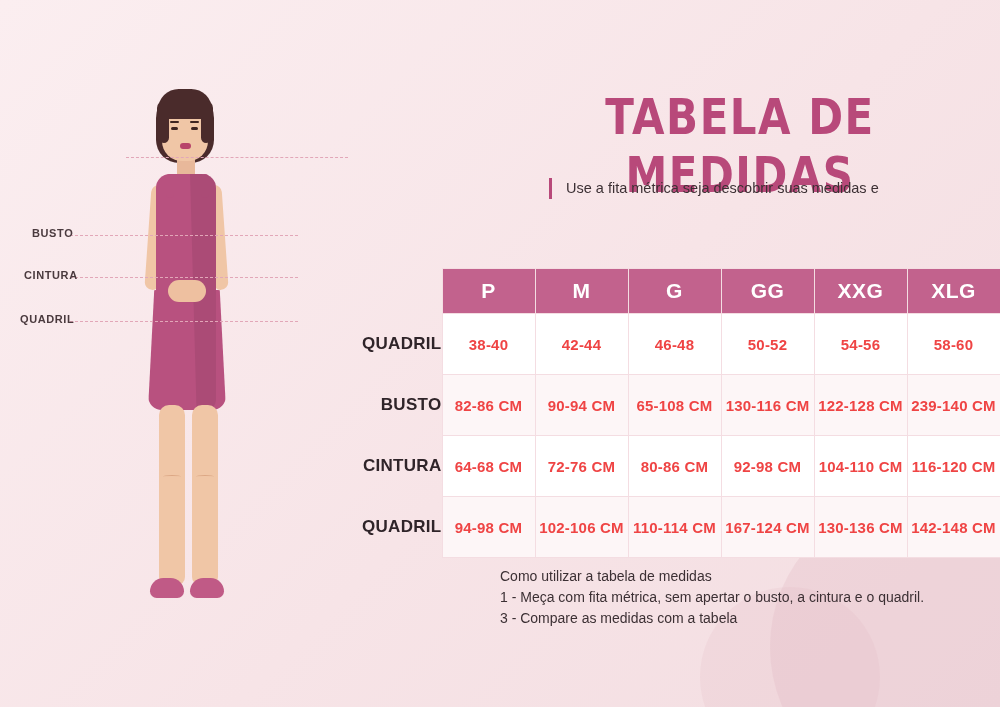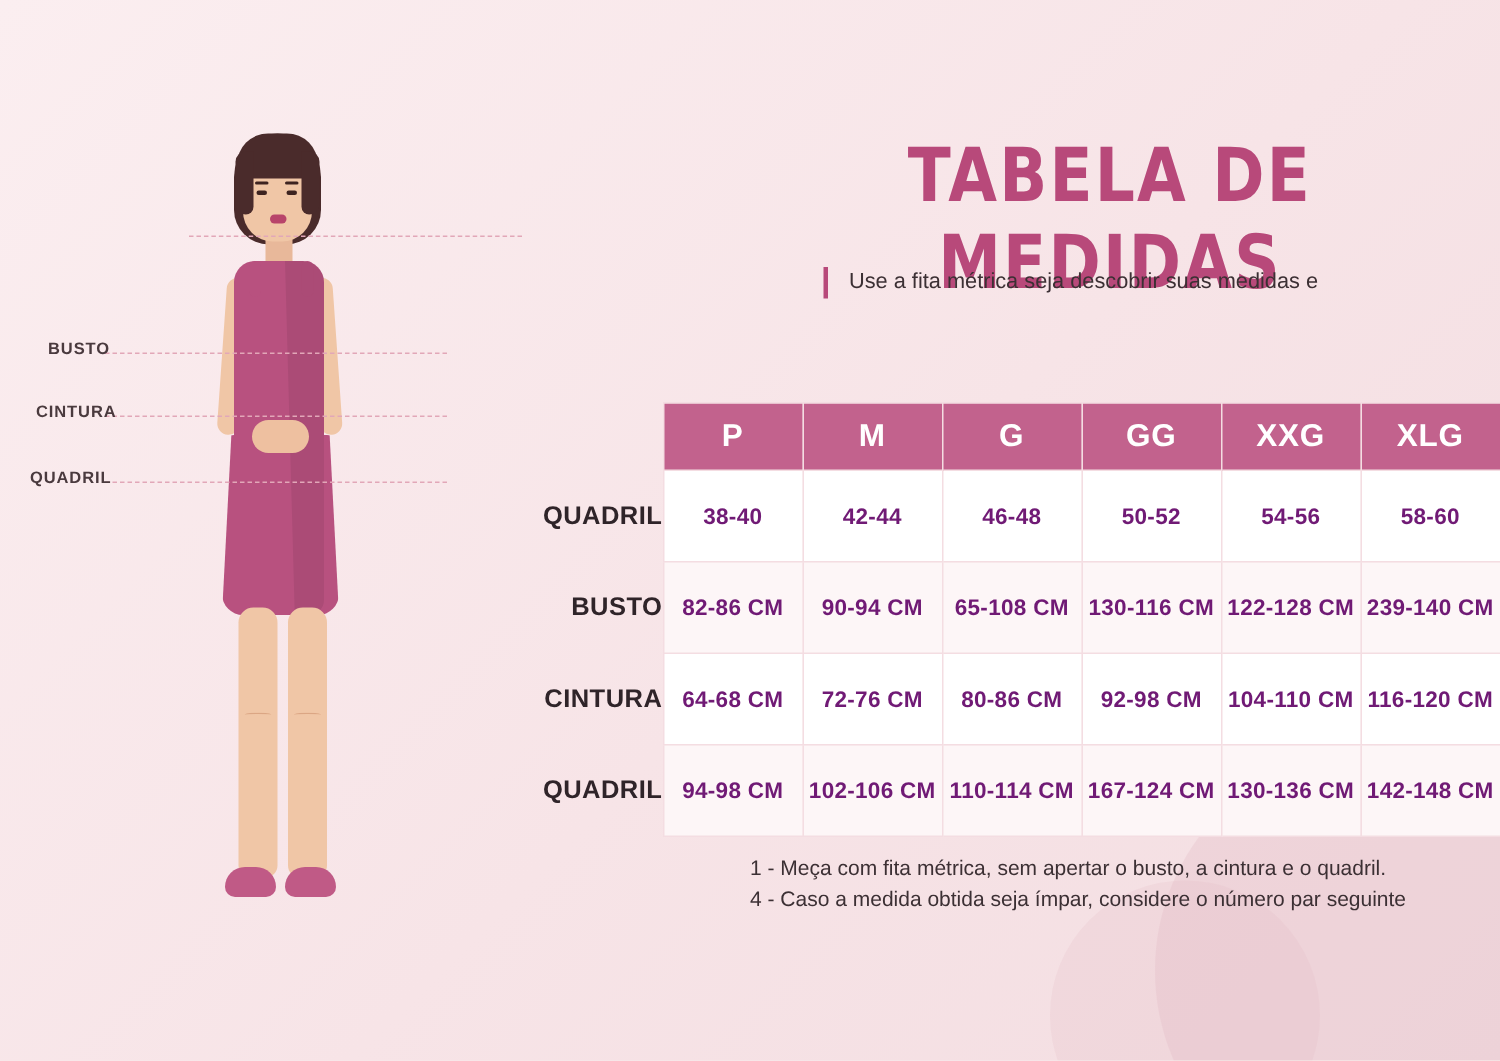--- a/index.html
+++ b/index.html
@@ -270,21 +270,21 @@
     color: #ffffff;
     font-size: 21px;
     font-weight: 700;
     text-align: center;
     border: 1px solid #f4dde2;
     letter-spacing: 0.5px;
   }
   .dcell {
     height: 60px;
     background: #ffffff;
-    color: #701a75;
+    color: #ef4444;
     font-size: 15px;
     font-weight: 700;
     text-align: center;
     border: 1px solid #f4dde2;
     letter-spacing: 0.2px;
   }
   .dcell.alt { background: #fdf6f7; }
   .corner { background: transparent; border: none; }
 
   
@@ -416,17 +416,18 @@
         <td class="dcell alt">102-106  CM</td>
         <td class="dcell alt">110-114 CM</td>
         <td class="dcell alt">167-124 CM</td>
         <td class="dcell alt">130-136 CM</td>
         <td class="dcell alt">142-148 CM</td>
       </tr>
     </tbody>
   </table>
 
   <div class="notes">
+    <div class="nhead">Como utilizar a tabela de medidas</div>
     <div class="nline">1 - Meça com fita métrica, sem apertar o busto, a cintura e o quadril.</div>
-    <div class="nline">4 - Caso a medida obtida seja ímpar, considere o número par seguinte</div>
+    <div class="nline">3 - Compare as medidas com a tabela</div>
   </div>
 
 </div>
 
 </body></html>

